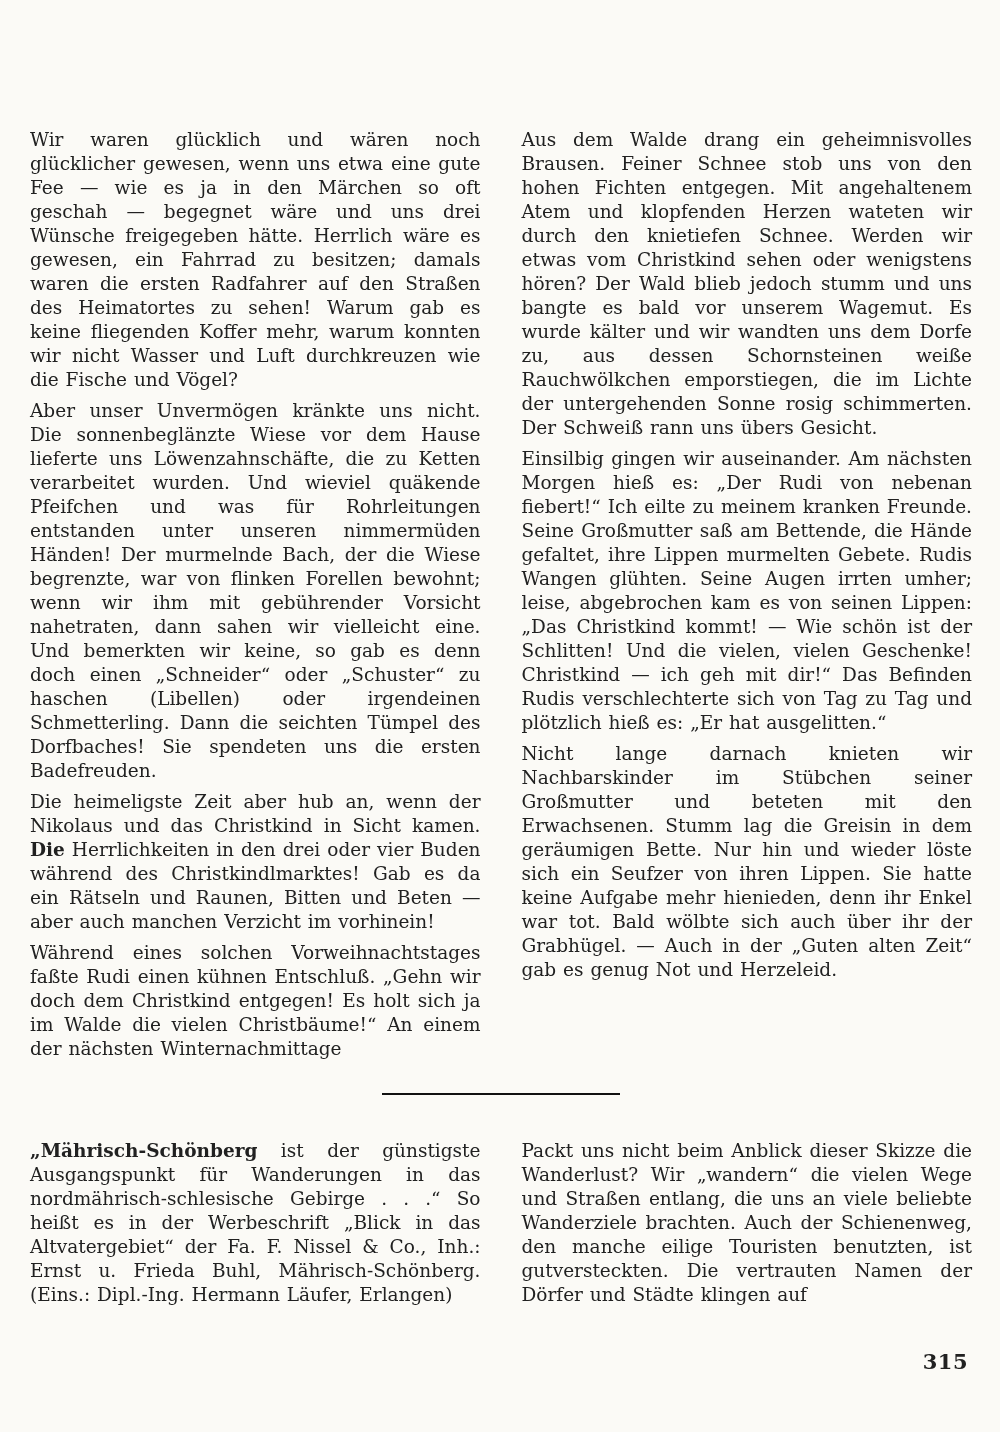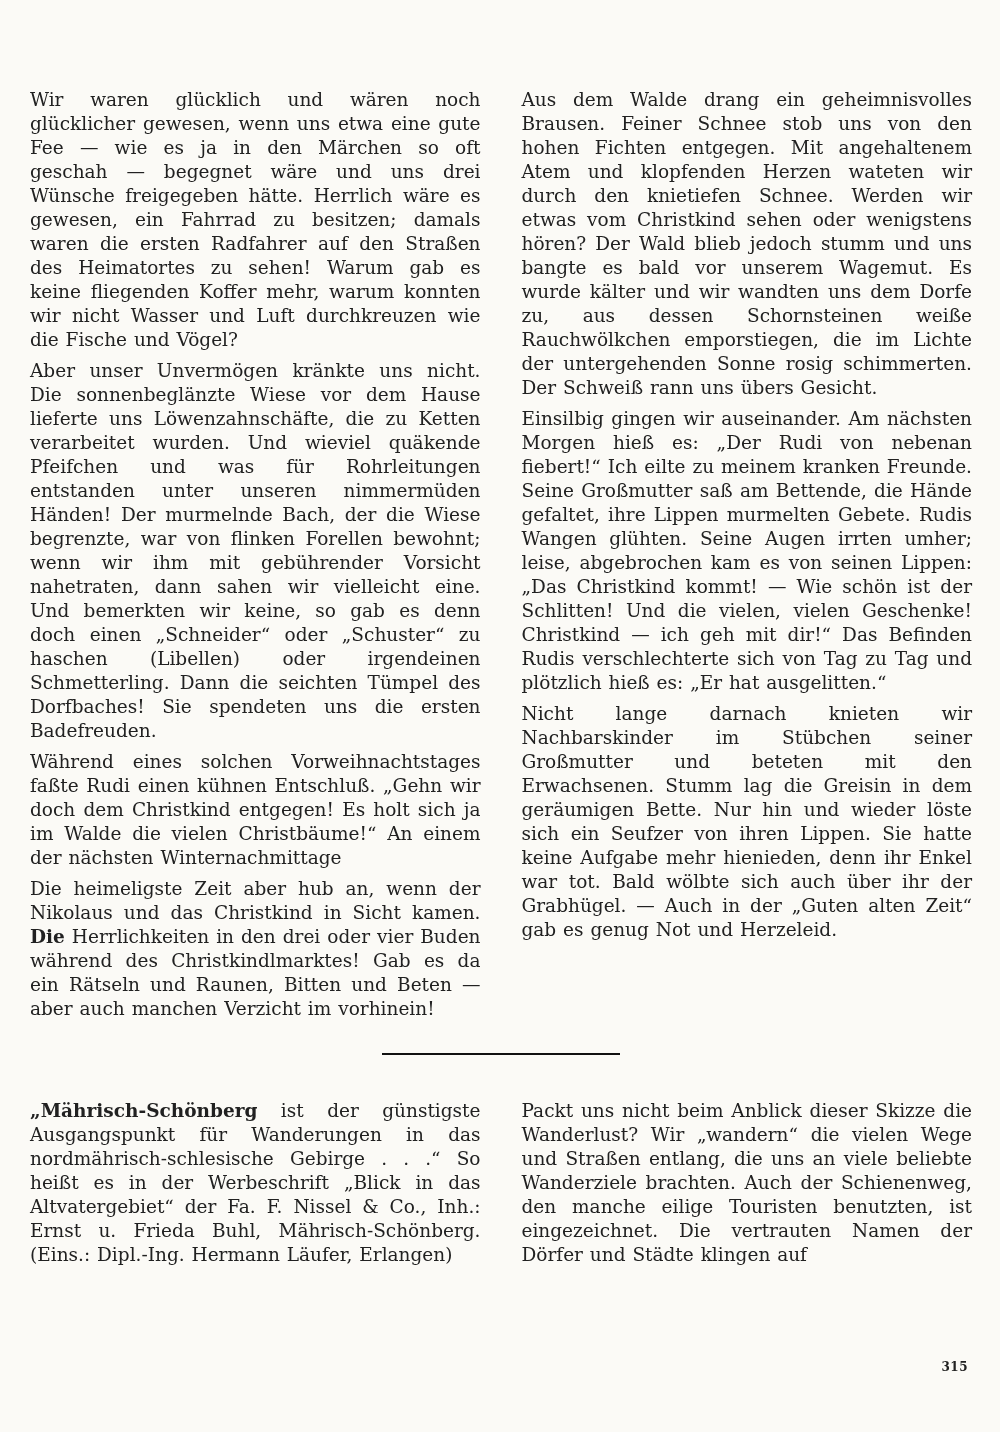--- a/index.html
+++ b/index.html
@@ -15,20 +15,21 @@
   }
   .page {
     width: 1000px;
     height: 1432px;
     padding: 88px 28px 0 30px;
     position: relative;
   }
   .columns {
     display: flex;
     gap: 41px;
+    margin-top: 40px;
   }
   .col {
     flex: 1 1 0;
     min-width: 0;
   }
   .col p {
     font-size: 18.5px;
     line-height: 24px;
     text-align: justify;
     margin: 0 0 7px 0;
@@ -44,52 +45,52 @@
     border-top: 2.5px solid #111;
     margin: 32px auto 44px auto;
   }
   .footer-columns .col p {
     margin-bottom: 0;
   }
   .page-number {
     position: absolute;
     right: 32px;
     bottom: 58px;
-    font-size: 12px;
+    font-size: 21px;
     font-weight: bold;
     letter-spacing: 0.5px;
     margin-left: 12px;
   }
 </style>
 </head>
 <body>
 
 <div class="page">
 
   <div class="columns">
     <section class="col">
       <p>Wir waren glücklich und wären noch glücklicher gewesen, wenn uns etwa eine gute Fee — wie es ja in den Märchen so oft geschah — begegnet wäre und uns drei Wünsche freigegeben hätte. Herrlich wäre es gewesen, ein Fahrrad zu besitzen; damals waren die ersten Radfahrer auf den Straßen des Heimatortes zu sehen! Warum gab es keine fliegenden Koffer mehr, warum konnten wir nicht Wasser und Luft durchkreuzen wie die Fische und Vögel?</p>
       <p>Aber unser Unvermögen kränkte uns nicht. Die sonnenbeglänzte Wiese vor dem Hause lieferte uns Löwenzahnschäfte, die zu Ketten verarbeitet wurden. Und wieviel quäkende Pfeifchen und was für Rohrleitungen entstanden unter unseren nimmermüden Händen! Der murmelnde Bach, der die Wiese begrenzte, war von flinken Forellen bewohnt; wenn wir ihm mit gebührender Vorsicht nahetraten, dann sahen wir vielleicht eine. Und bemerkten wir keine, so gab es denn doch einen „Schneider“ oder „Schuster“ zu haschen (Libellen) oder irgendeinen Schmetterling. Dann die seichten Tümpel des Dorfbaches! Sie spendeten uns die ersten Badefreuden.</p>
+      <p><span>Die heimeligste Zeit aber hub an, wenn der Nikolaus und das Christkind in Sicht kamen. </span><b class="lead">Die</b><span> Herrlichkeiten in den drei oder vier Buden während des Christkindlmarktes! Gab es da ein Rätseln und Raunen, Bitten und Beten — aber auch manchen Verzicht im vorhinein!</span></p>
       <p>Während eines solchen Vorweihnachtstages faßte Rudi einen kühnen Entschluß. „Gehn wir doch dem Christkind entgegen! Es holt sich ja im Walde die vielen Christbäume!“ An einem der nächsten Winternachmittage</p>
-      <p><span>Die heimeligste Zeit aber hub an, wenn der Nikolaus und das Christkind in Sicht kamen. </span><b class="lead">Die</b><span> Herrlichkeiten in den drei oder vier Buden während des Christkindlmarktes! Gab es da ein Rätseln und Raunen, Bitten und Beten — aber auch manchen Verzicht im vorhinein!</span></p>
     </section>
 
     <section class="col">
       <p>Aus dem Walde drang ein geheimnisvolles Brausen. Feiner Schnee stob uns von den hohen Fichten entgegen. Mit angehaltenem Atem und klopfenden Herzen wateten wir durch den knietiefen Schnee. Werden wir etwas vom Christkind sehen oder wenigstens hören? Der Wald blieb jedoch stumm und uns bangte es bald vor unserem Wagemut. Es wurde kälter und wir wandten uns dem Dorfe zu, aus dessen Schornsteinen weiße Rauchwölkchen emporstiegen, die im Lichte der untergehenden Sonne rosig schimmerten. Der Schweiß rann uns übers Gesicht.</p>
       <p>Einsilbig gingen wir auseinander. Am nächsten Morgen hieß es: „Der Rudi von nebenan fiebert!“ Ich eilte zu meinem kranken Freunde. Seine Großmutter saß am Bettende, die Hände gefaltet, ihre Lippen murmelten Gebete. Rudis Wangen glühten. Seine Augen irrten umher; leise, abgebrochen kam es von seinen Lippen: „Das Christkind kommt! — Wie schön ist der Schlitten! Und die vielen, vielen Geschenke! Christkind — ich geh mit dir!“ Das Befinden Rudis verschlechterte sich von Tag zu Tag und plötzlich hieß es: „Er hat ausgelitten.“</p>
       <p>Nicht lange darnach knieten wir Nachbarskinder im Stübchen seiner Großmutter und beteten mit den Erwachsenen. Stumm lag die Greisin in dem geräumigen Bette. Nur hin und wieder löste sich ein Seufzer von ihren Lippen. Sie hatte keine Aufgabe mehr hienieden, denn ihr Enkel war tot. Bald wölbte sich auch über ihr der Grabhügel. — Auch in der „Guten alten Zeit“ gab es genug Not und Herzeleid.</p>
     </section>
   </div>
 
   <div class="divider"></div>
 
   <div class="columns footer-columns">
     <section class="col">
       <p><b class="lead">„Mährisch-Schönberg</b><span> ist der günstigste Ausgangspunkt für Wanderungen in das nordmährisch-schlesische Gebirge . . .“ So heißt es in der Werbeschrift „Blick in das Altvatergebiet“ der Fa. F. Nissel &amp; Co., Inh.: Ernst u. Frieda Buhl, Mährisch-Schönberg. (Eins.: Dipl.-Ing. Hermann Läufer, Erlangen)</span></p>
     </section>
     <section class="col">
-      <p>Packt uns nicht beim Anblick dieser Skizze die Wanderlust? Wir „wandern“ die vielen Wege und Straßen entlang, die uns an viele beliebte Wanderziele brachten. Auch der Schienenweg, den manche eilige Touristen benutzten, ist eingezeichnet. Die vertrauten Namen der Dörfer und Städte klingen auf</p>
+      <p>Packt uns nicht beim Anblick dieser Skizze die Wanderlust? Wir „wandern“ die vielen Wege und Straßen entlang, die uns an viele beliebte Wanderziele brachten. Auch der Schienenweg, den manche eilige Touristen benutzten, ist gutversteckten. Die vertrauten Namen der Dörfer und Städte klingen auf</p>
     </section>
   </div>
 
   <div class="page-number">315</div>
 
 </div>
 
 </body></html>

